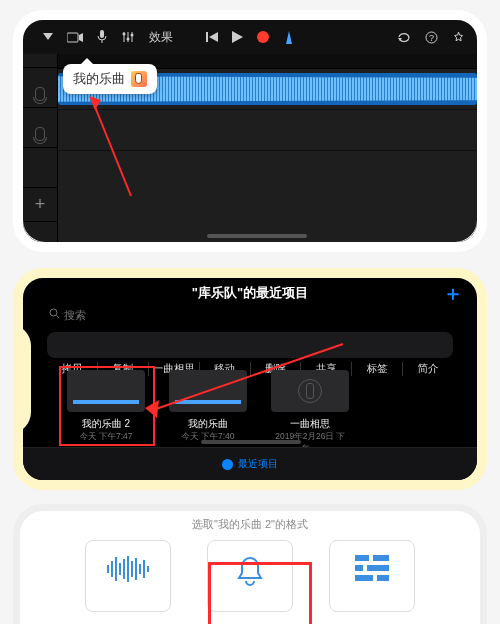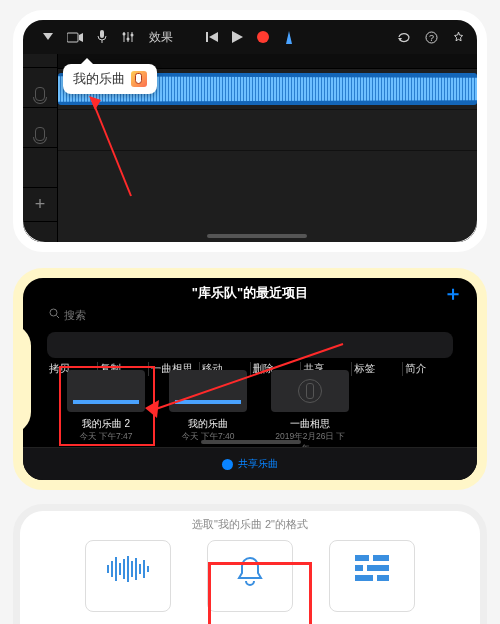--- a/index.html
+++ b/index.html
@@ -46,21 +46,21 @@
   .p2{position:absolute;left:13px;top:268px;width:474px;height:222px;
       background:#000;border-radius:30px;border:10px solid #fff6c8;box-sizing:border-box;}
   .p2-inner{position:absolute;inset:0;border-radius:20px;overflow:hidden;color:#ccc;}
   .notch2{position:absolute;left:-14px;top:50%;transform:translateY(-50%);
           width:22px;height:110px;background:#fff6c8;border-radius:0 60px 60px 0;z-index:5;}
   .hdr{height:30px;display:flex;align-items:center;justify-content:center;font-size:13px;color:#fff;font-weight:600;position:relative;}
   .plus2{position:absolute;right:14px;color:#0a84ff;font-size:20px;line-height:1;}
   .search{margin:0 26px;height:20px;display:flex;align-items:flex-start;gap:4px;color:#777;font-size:11px;}
   .ctx{margin:4px 24px 0;background:#1b1b1d;border-radius:8px;height:26px;
        display:flex;align-items:center;font-size:10.5px;color:#ddd;}
-  .ctx span{flex:1;border-right:1px solid #333;padding:0 2px;margin-top:48px;}
+  .ctx span{flex:1;text-align:center;border-right:1px solid #333;padding:0 2px;margin-top:48px;}
   .ctx span:last-child{border-right:none;}
   .projects{display:flex;gap:24px;padding:12px 0 0 44px;font-size:9.5px;color:#ccc;}
   .proj{width:78px;text-align:center;}
   .thumb{width:78px;height:42px;background:#2a2a2c;border-radius:4px;margin-bottom:5px;position:relative;display:flex;align-items:center;justify-content:center;}
   .thumb .bar{position:absolute;left:6px;right:6px;bottom:8px;height:4px;background:#4aa3ff;}
   .gtr{width:22px;height:22px;border:1px solid #555;border-radius:50%;position:relative;}
   .gtr:after{content:"";position:absolute;left:7px;top:3px;width:6px;height:14px;border:1px solid #555;border-radius:3px;}
   .proj-name{color:#eee;font-size:10px;}
   .proj-date{color:#777;font-size:8.5px;}
   .sel{position:absolute;border:2px solid #ff2a2a;}
@@ -256,21 +256,21 @@
       <svg class="arrow2" style="left:120px;top:62px;" width="210" height="80">
         <line x1="200" y1="4" x2="10" y2="70" stroke="#ff2a2a" stroke-width="2"></line>
         <polygon points="2,68 16,60 14,78" fill="#ff2a2a"></polygon>
       </svg>
 
       <div class="hi2"></div>
 
       <div class="tabbar">
         <div class="tab on">
           <span class="dot-ico"></span>
-          <span>共享乐曲</span>
+          <span>最近项目</span>
         </div>
       </div>
     </div>
   </div>
 
   <div class="p3">
     <div class="sub3">选取"我的乐曲 2"的格式</div>
     <div class="formats">
       <div class="fmt">
         <svg width="46" height="28">

